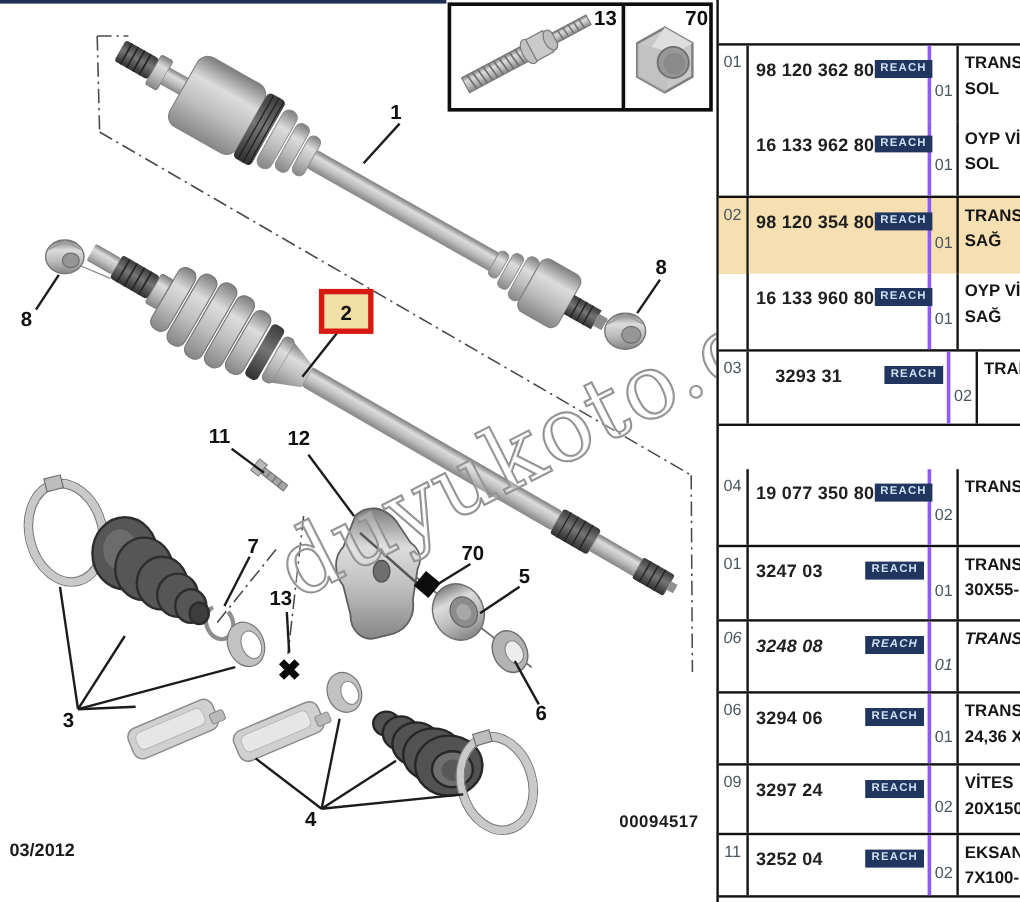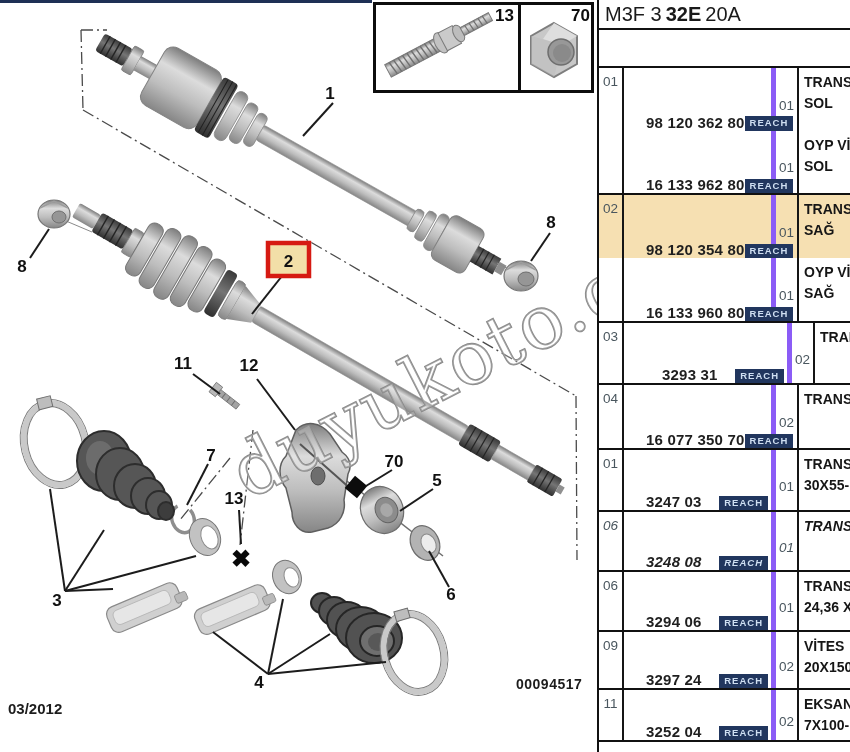--- a/index.html
+++ b/index.html
@@ -27,22 +27,22 @@
   .thead b{font-weight:bold;margin:0 4px;}
   .tgap{height:36px;border-bottom:2px solid #111;}
 
   .block{display:flex;border-bottom:2px solid #111;box-sizing:content-box;}
   .no-col{width:23px;flex:0 0 23px;border-right:2px solid #151515;font-size:13.5px;color:#49565e;
           padding-top:6px;text-align:center;}
   .entries{flex:1;display:flex;flex-direction:column;}
   .entry{flex:1;display:flex;min-height:0;}
   .entry.hl{background:var(--highlight_bg,#f6e0b2);}
   .block.hl2 .no-col{background:linear-gradient(var(--highlight_bg,#f6e0b2) 0 50%, #fff 50%);}
-  .part-cell{width:152px;flex:0 0 152px;border-right:5px solid #8b5cf6;display:flex;align-items:flex-end;
-             padding:12px 0 0 22px;box-sizing:border-box;}
+  .part-cell{width:152px;flex:0 0 152px;border-right:3px solid #8b5cf6;display:flex;align-items:flex-start;
+             padding:12px 0 0 6px;box-sizing:border-box;}
   .part-num{font-weight:bold;font-size:15px;color:#1f1f1f;letter-spacing:.2px;white-space:nowrap;}
   .reach{margin-left:auto;margin-right:3px;background:var(--reach_bg,#21365e);color:var(--reach_text,#cfdff2);
          font-size:9.5px;font-weight:bold;letter-spacing:1px;padding:2px 5px 3px 5px;line-height:1;cursor:pointer;}
   .qty-cell{width:23px;flex:0 0 23px;border-right:2px solid #151515;display:flex;align-items:center;
             justify-content:center;font-size:13.5px;color:#49565e;padding-top:12px;box-sizing:border-box;}
   .desc-cell{flex:1;padding:4px 0 0 5px;font-weight:bold;font-size:14px;color:#161616;
              line-height:21px;white-space:nowrap;overflow:visible;}
 
   
   text.callout{font-family:"Liberation Sans",sans-serif;font-weight:bold;font-size:17px;fill:#111;}
@@ -340,25 +340,20 @@
         </svg>
         <span class="inset-num">70</span>
       </div>
     </div>
 
     <div class="date-stamp">03/2012</div>
     <div class="doc-number">00094517</div>
   </div>
 
   <div class="table">
-    <div class="thead">
-      <span>M3F 3</span>
-      <b>32E</b>
-      <span>20A</span>
-    </div>
     <div class="tgap"></div>
 
     <div class="block" style="height:125px;">
       <div class="no-col">01</div>
       <div class="entries">
         <div class="entry">
           <div class="part-cell">
               <span class="part-num">98 120 362 80</span>
               <span class="reach">REACH</span>
             </div>
@@ -420,26 +415,26 @@
             </div>
         <div class="qty-cell">02</div>
         <div class="desc-cell">
               <div>TRANS</div>
               <div></div>
             </div>
       </div>
         </div>
     </div>
 
-    <div class="block" style="height:63px;">
+    <div class="block" style="height:63px;margin-top:36px;">
       <div class="no-col">04</div>
       <div class="entries">
           <div class="entry">
         <div class="part-cell">
-              <span class="part-num">16 077 350 70</span>
+              <span class="part-num">19 077 350 80</span>
               <span class="reach">REACH</span>
             </div>
         <div class="qty-cell">02</div>
         <div class="desc-cell">
               <div>TRANS</div>
               <div></div>
             </div>
       </div>
         </div>
     </div>

